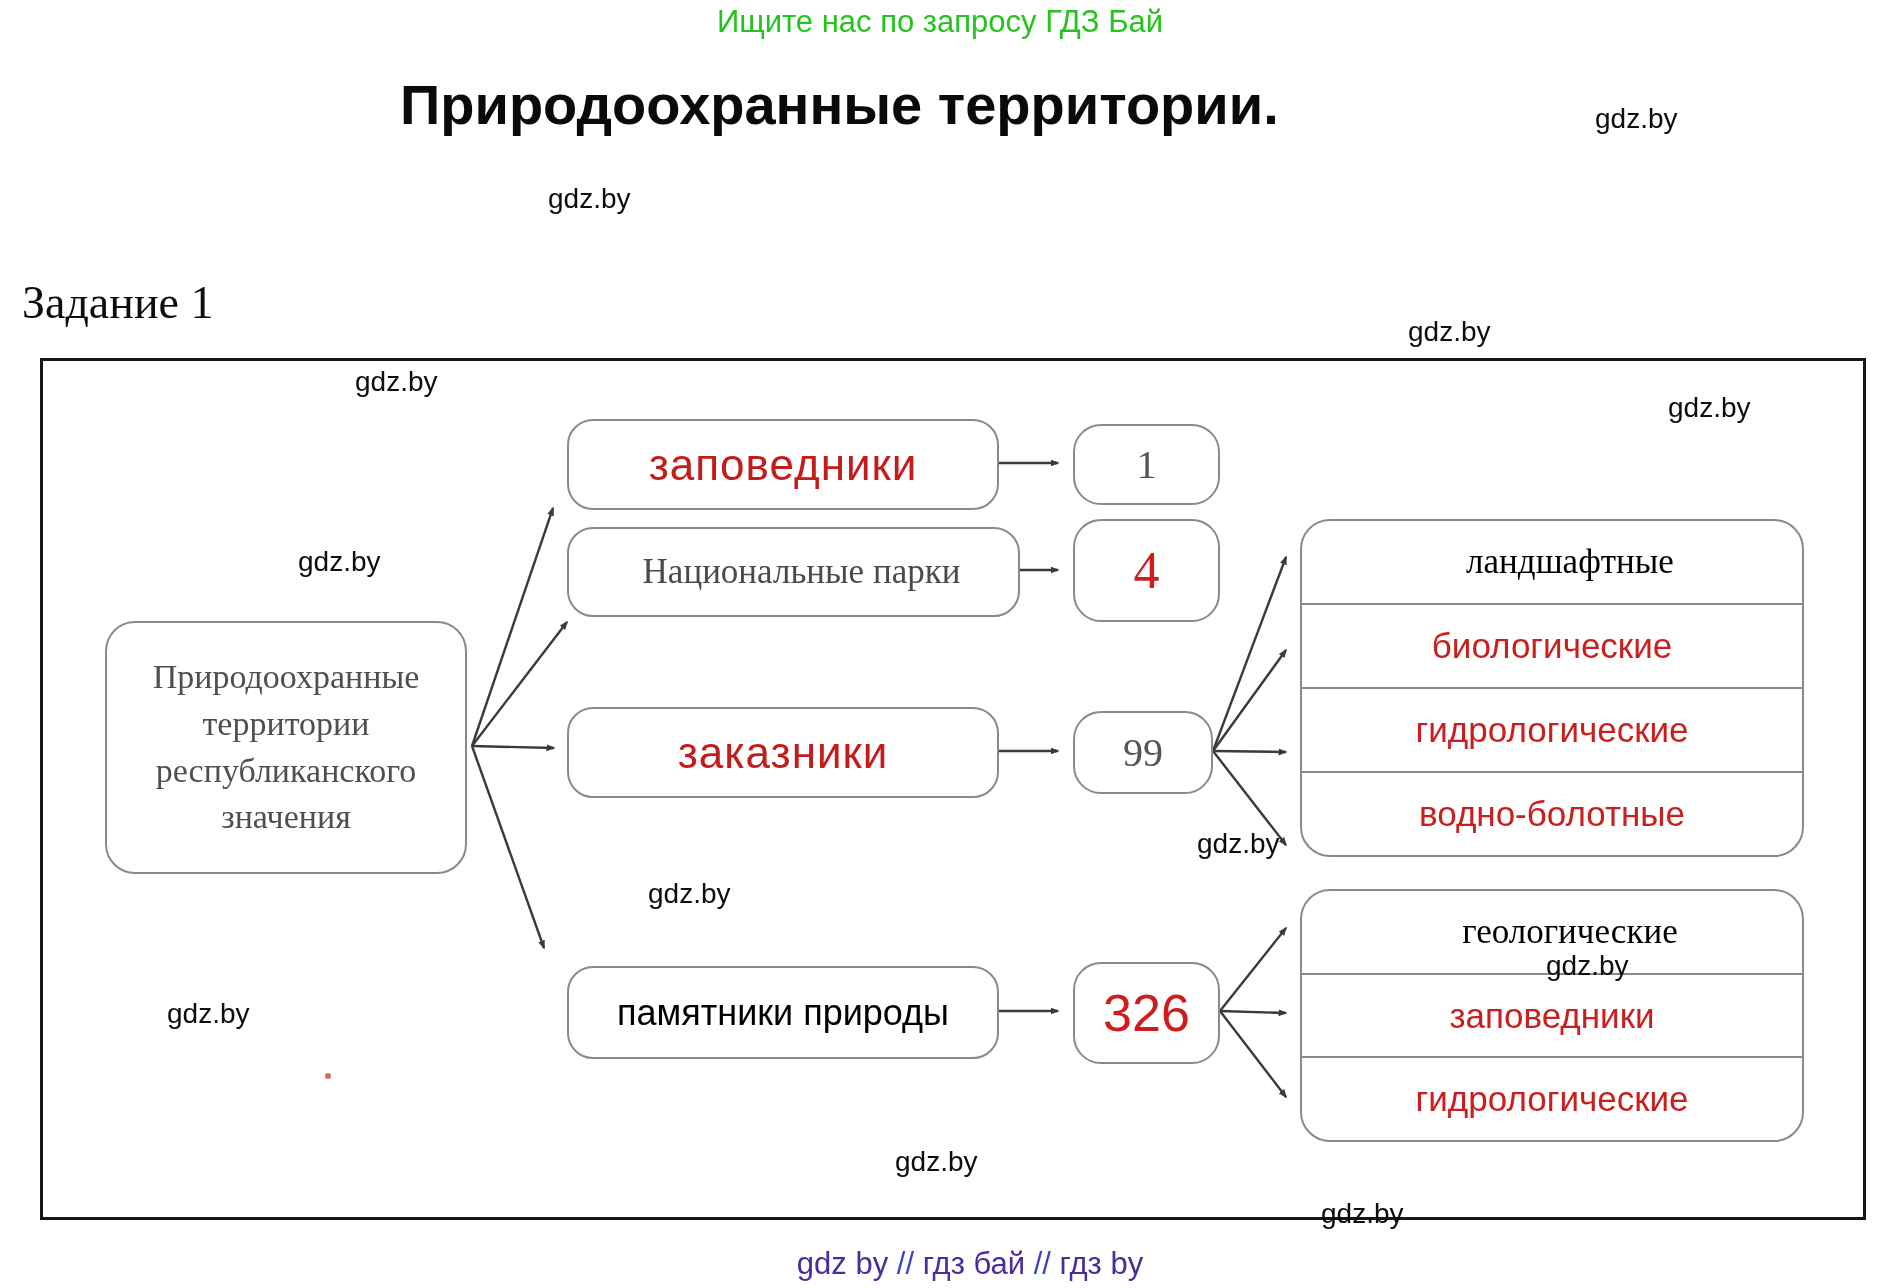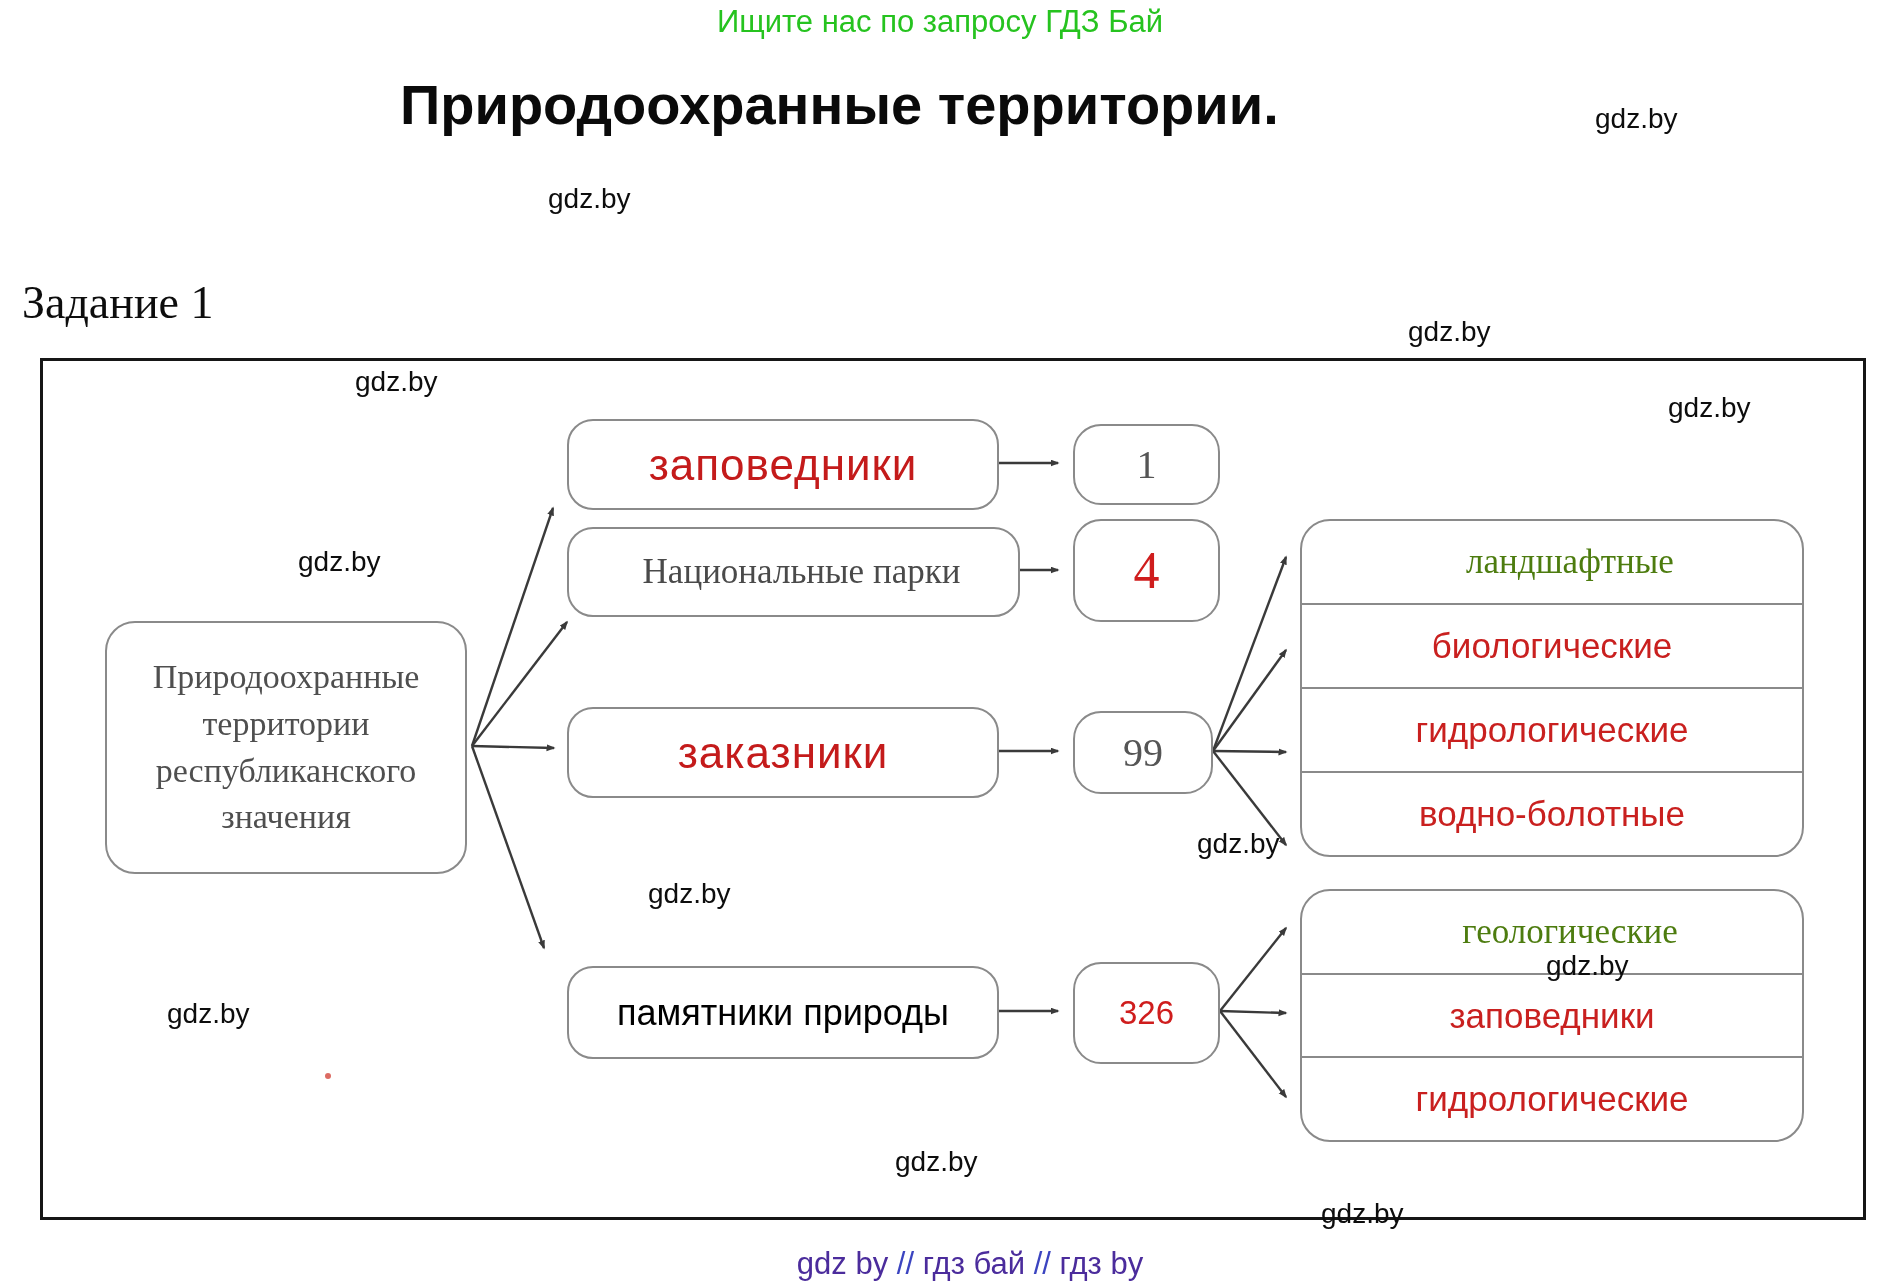--- a/index.html
+++ b/index.html
@@ -26,29 +26,29 @@
   .b-np {left:567px;top:527px;width:433px;height:86px;border-radius:26px;
          font-family:"Liberation Serif", serif;font-size:35px;color:#4a4a4a;padding-left:16px;}
   .b-zak{left:567px;top:707px;width:428px;height:87px;border-radius:26px;
          font-size:44px;color:#c41b1b;letter-spacing:1px;}
   .b-pam{left:567px;top:966px;width:428px;height:89px;border-radius:26px;
          font-size:36px;color:#000000;}
   .n-box{border-radius:28px;}
   .n-zap{left:1073px;top:424px;width:143px;height:77px;font-family:"Liberation Serif", serif;font-size:40px;color:#555;}
   .n-np {left:1073px;top:519px;width:143px;height:99px;font-size:52px;color:#cf1d1d;font-family:"Liberation Serif", serif;}
   .n-zak{left:1073px;top:711px;width:136px;height:79px;font-family:"Liberation Serif", serif;font-size:40px;color:#555;}
-  .n-pam{left:1073px;top:962px;width:143px;height:98px;font-size:33px;color:#cf1d1d;}
+  .n-pam{left:1073px;top:962px;width:143px;height:98px;font-size:52px;color:#cf1d1d;}
 
   .group{position:absolute;background:#fff;border:2px solid #8a8a8a;border-radius:30px;
          display:flex;flex-direction:column;overflow:hidden;z-index:3;}
   .grp1{left:1300px;top:519px;width:500px;height:334px;}
   .grp2{left:1300px;top:889px;width:500px;height:249px;}
   .grow{flex:1;display:flex;align-items:center;justify-content:center;font-size:35px;}
   .grow + .grow{border-top:2px solid #8a8a8a;}
-  .t-gray{font-family:"Liberation Serif", serif;color:#4d7c0f;padding-left:36px;}
+  .t-gray{font-family:"Liberation Serif", serif;color:#000000;padding-left:36px;}
   .t-red{color:#c9201f;}
 
   .arrows{left:0;top:0;width:1897px;height:1288px;z-index:2;pointer-events:none;}
 
   .footer{left:470px;top:1246px;width:1000px;text-align:center;font-size:31px;z-index:7;}
   .f-purple{color:#4b2c9c;}
   .f-blue{color:#3b44c0;}
   .speck{left:325px;top:1073px;width:6px;height:6px;background:#d0392f;border-radius:50%;opacity:.75;z-index:4;}
 </style>
 </head>

